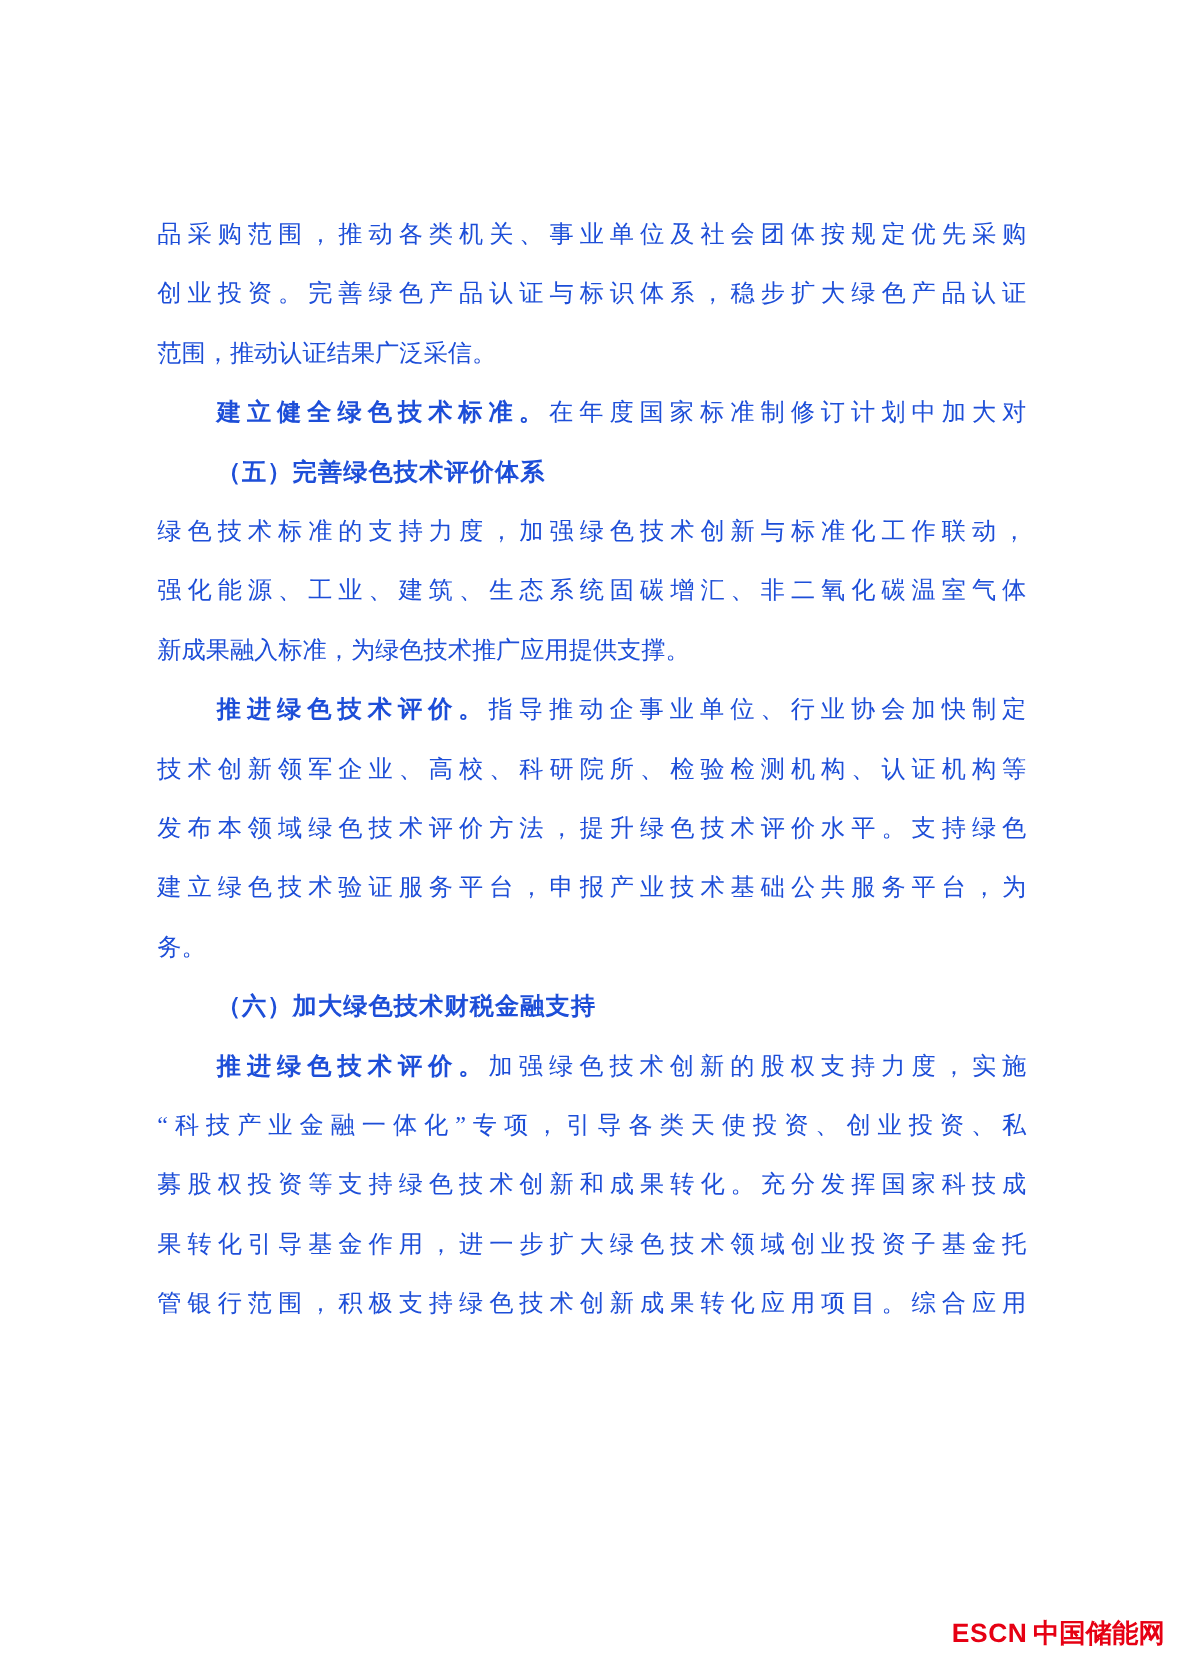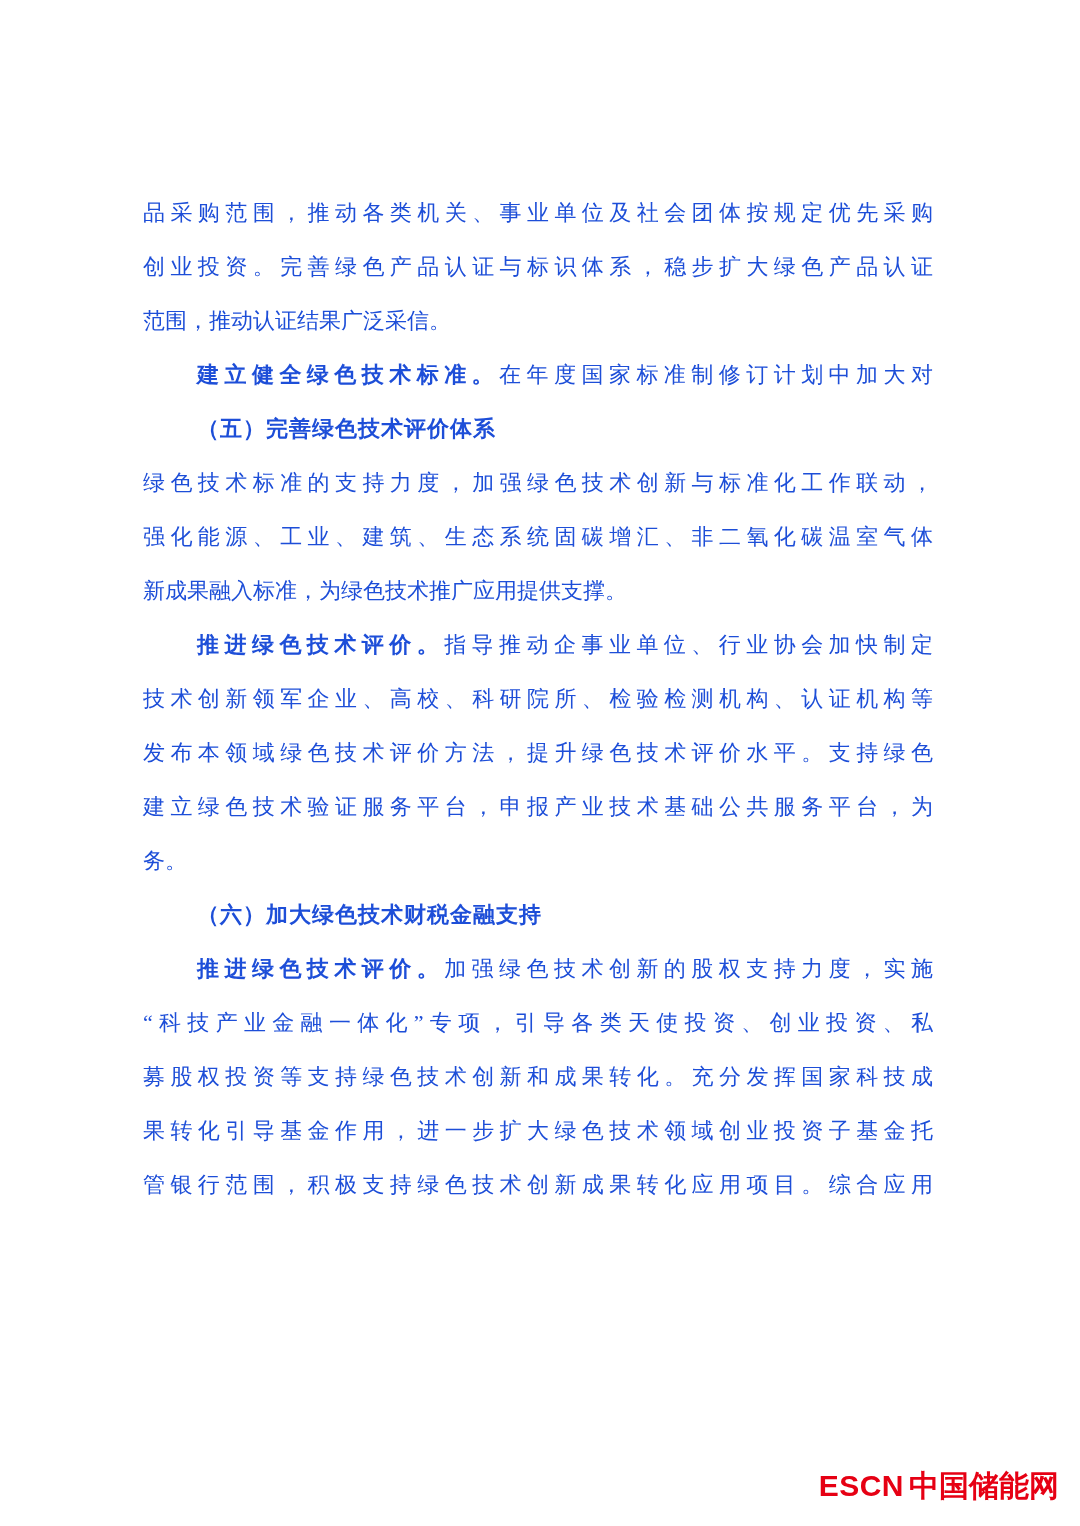--- a/index.html
+++ b/index.html
@@ -45,21 +45,21 @@
   .lead {
     font-family: "Liberation Sans", "DejaVu Sans", sans-serif;
     font-weight: 700;
   }
   .footer-logo {
     position: absolute;
     right: 21px;
     bottom: 25px;
     font-family: "Liberation Sans", "DejaVu Sans", sans-serif;
     font-weight: 800;
-    font-size: 30px;
+    font-size: 24px;
     line-height: 30px;
     white-space: nowrap;
   }
   .logo-latin {
     letter-spacing: 0.5px;
     margin-right: 5px;
   }
   .logo-cjk {
     letter-spacing: 0px;
   }

